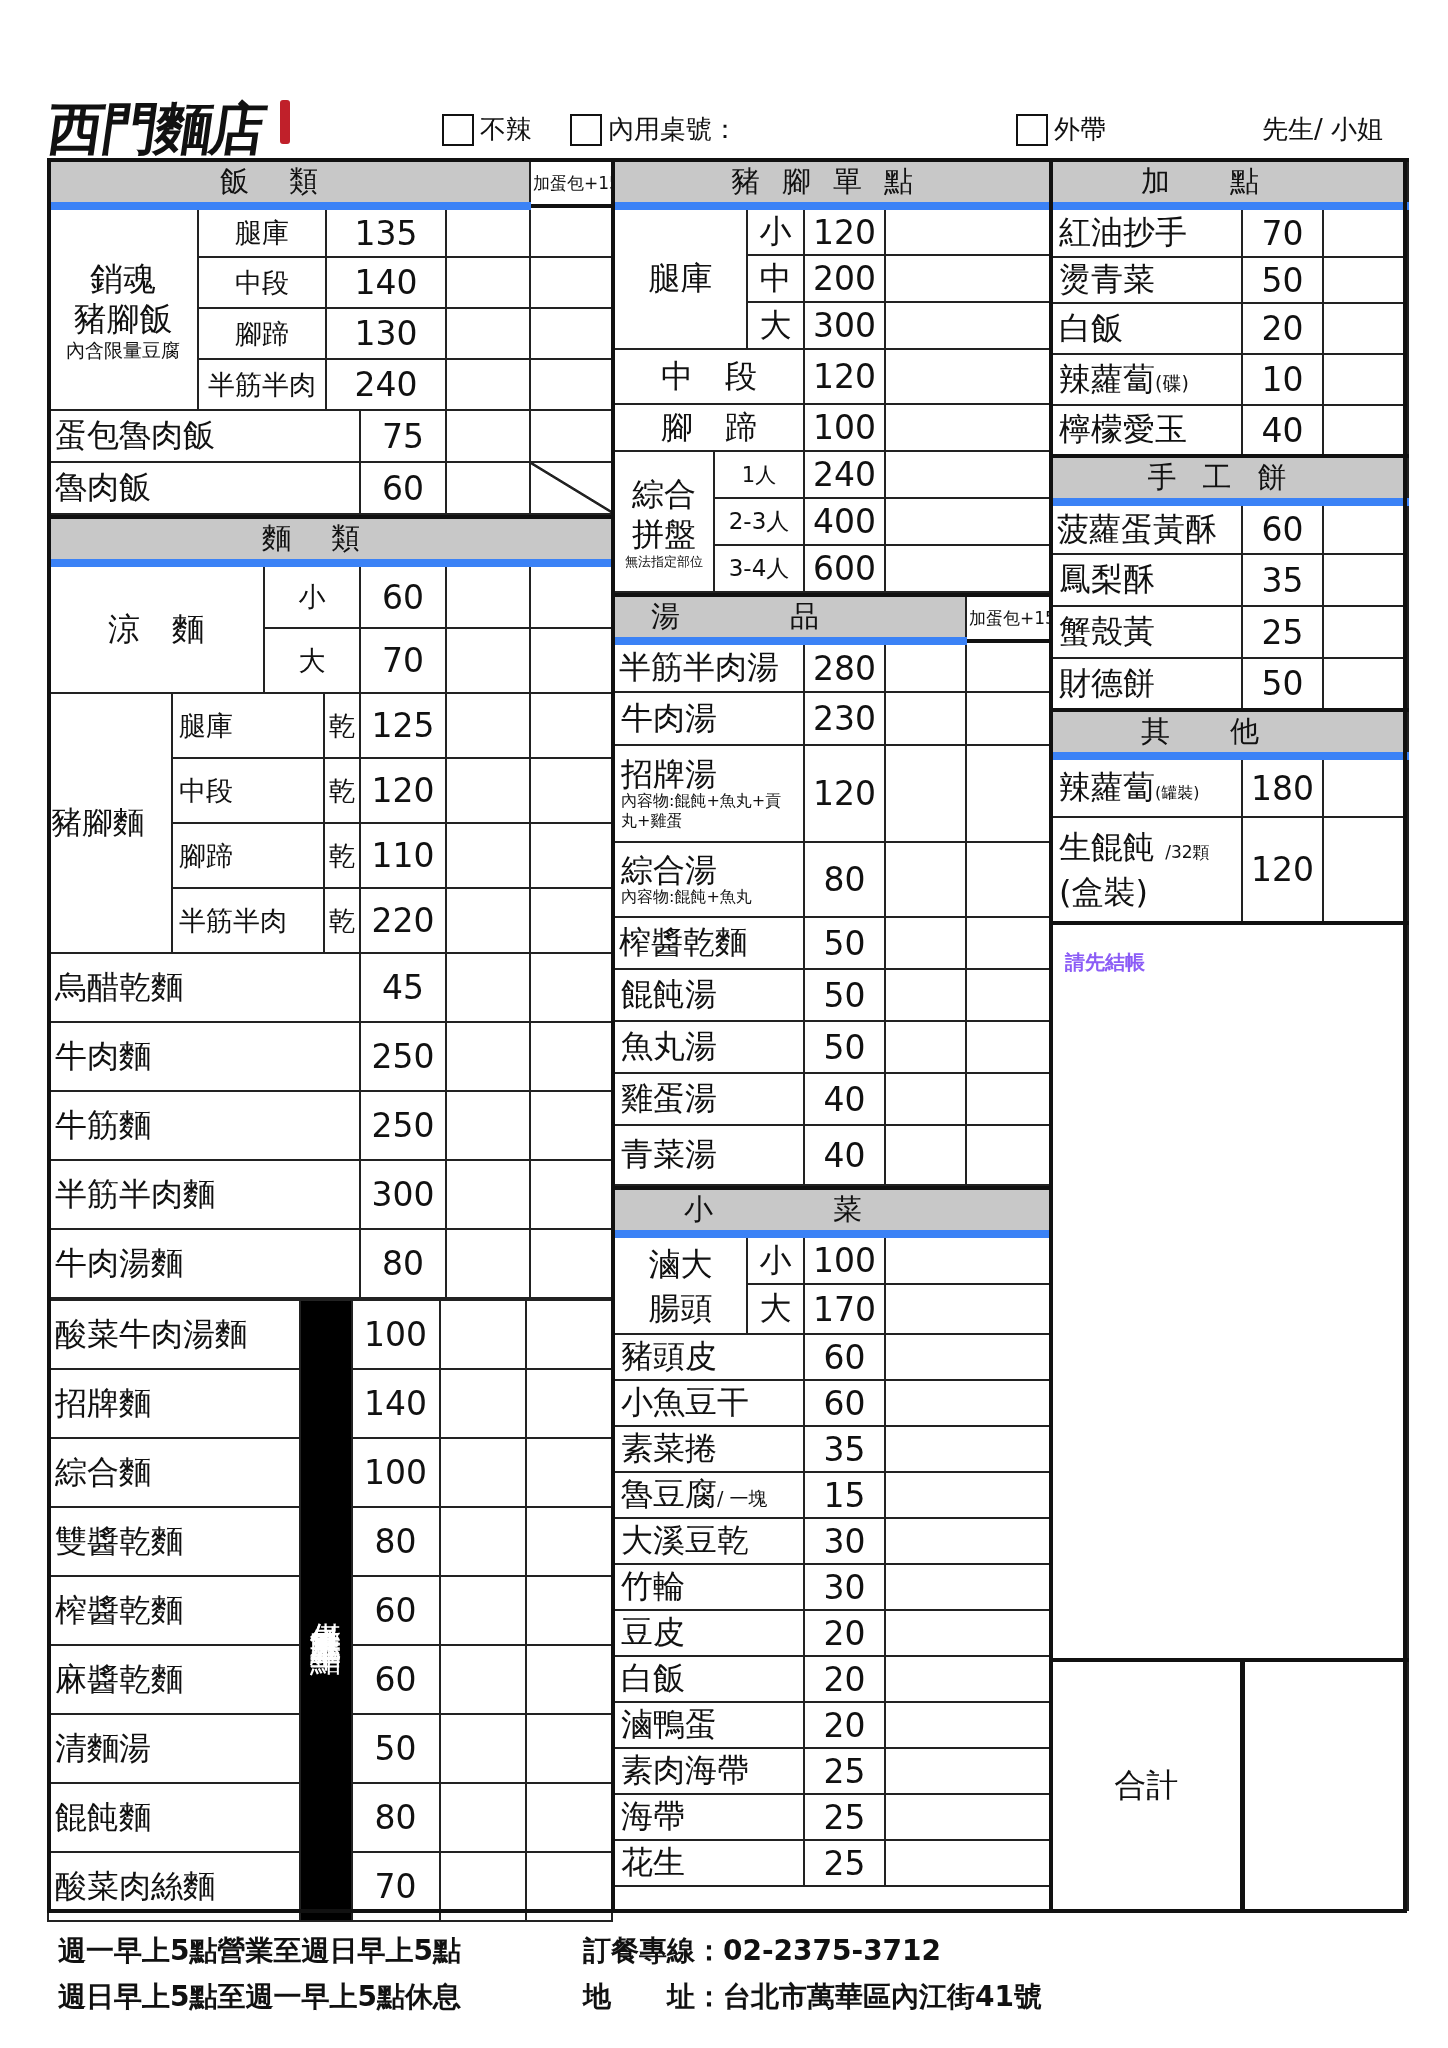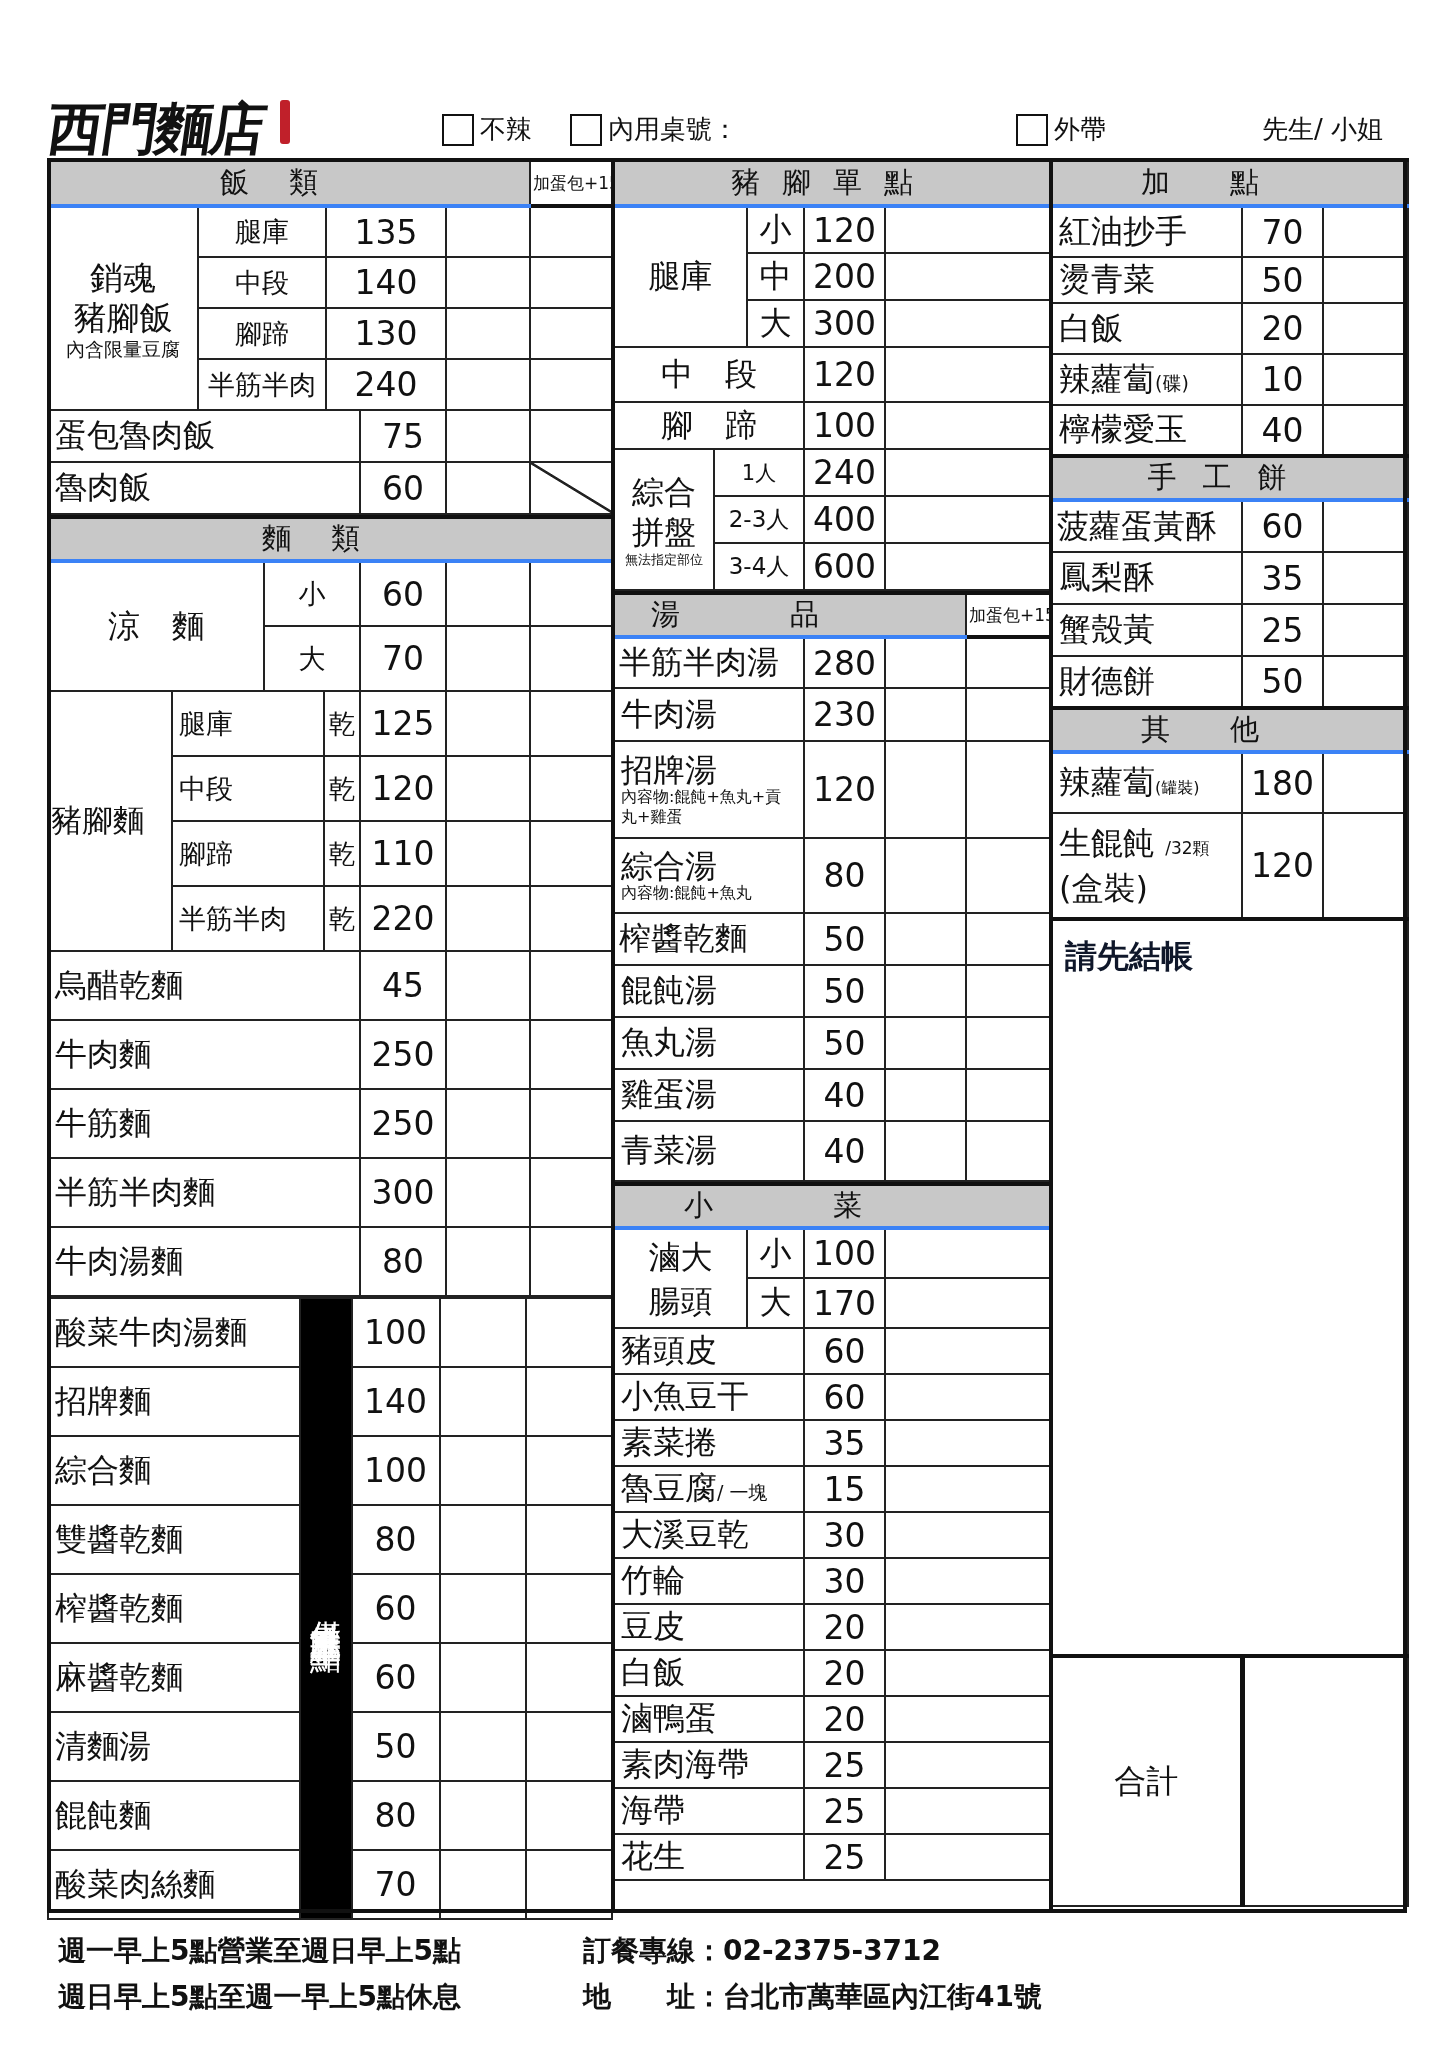--- a/index.html
+++ b/index.html
@@ -9,27 +9,27 @@
   .logo { position: absolute; left: 48px; top: 92px; font-family: "DejaVu Serif", serif; font-size: 56px; font-weight: bold; letter-spacing: -2px; color: #111; transform: skewX(-8deg); }
   .seal { position: absolute; left: 280px; top: 100px; width: 10px; height: 44px; background: #c0202a; border-radius: 3px; }
 
   .chk { position: absolute; top: 112px; display: flex; align-items: center; font-size: 26px; }
   .chk .box { width: 32px; height: 32px; border: 2px solid #111; margin-right: 6px; background: #fff; }
   .mr { position: absolute; top: 112px; left: 1262px; font-size: 26px; }
 
   .col { position: absolute; top: 158px; }
   table { border-collapse: collapse; table-layout: fixed; }
   td { border: 2px solid #222; padding: 0 6px; vertical-align: middle; font-size: 32px; white-space: nowrap; overflow: hidden; }
-  td.hdr { background: #c8c8c8; text-align: center; font-size: 29px; letter-spacing: 40px; height: 42px; border-bottom: 4px solid #3b82f6; border-top: 4px solid #111;}
+  td.hdr { background: #c8c8c8; text-align: center; font-size: 29px; letter-spacing: 40px; height: 42px; border-bottom: 8px solid #3b82f6; border-top: 4px solid #111;}
   td.egg { font-size: 17px; letter-spacing: 0; text-align: center; background: #fff; padding: 0 2px; border-bottom: 4px solid #111; border-top: 4px solid #111;}
   .c { text-align: center; }
   .num { text-align: center; font-family: "DejaVu Sans", sans-serif; font-size: 33px; }
   .sm { font-size: 27px; }
   .small-in { font-size: 19px; }
-  .red { color: #0f172a; font-size: 32px; font-weight: bold; }
+  .red { color: #8b5cf6; font-size: 20px; font-weight: bold; }
   .vert { background: #000; color: #fff; writing-mode: vertical-rl; text-orientation: upright; font-size: 31px; text-align: center; padding: 0; letter-spacing: 2px; }
   .frame { position: absolute; left: 47px; top: 158px; width: 1360px; height: 1755px; border: 4px solid #111; pointer-events: none; }
 
   .footer { position: absolute; font-size: 28px; font-weight: bold; }
 </style>
 </head>
 <body>
 
 <div class="logo">西門麵店</div>
 <div class="seal"></div>

